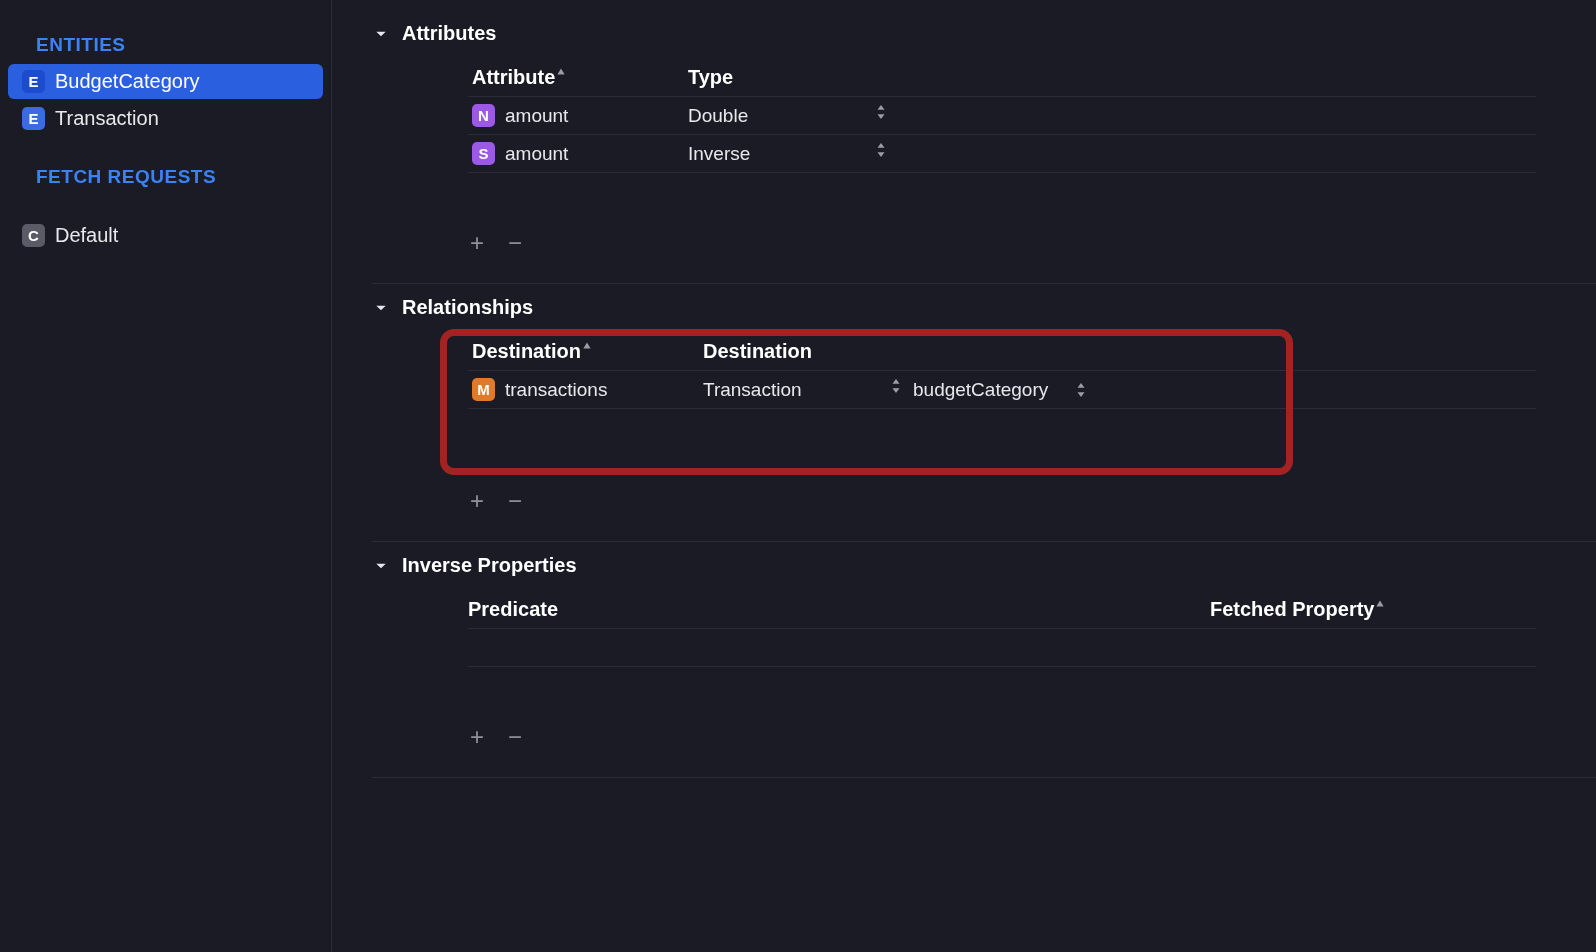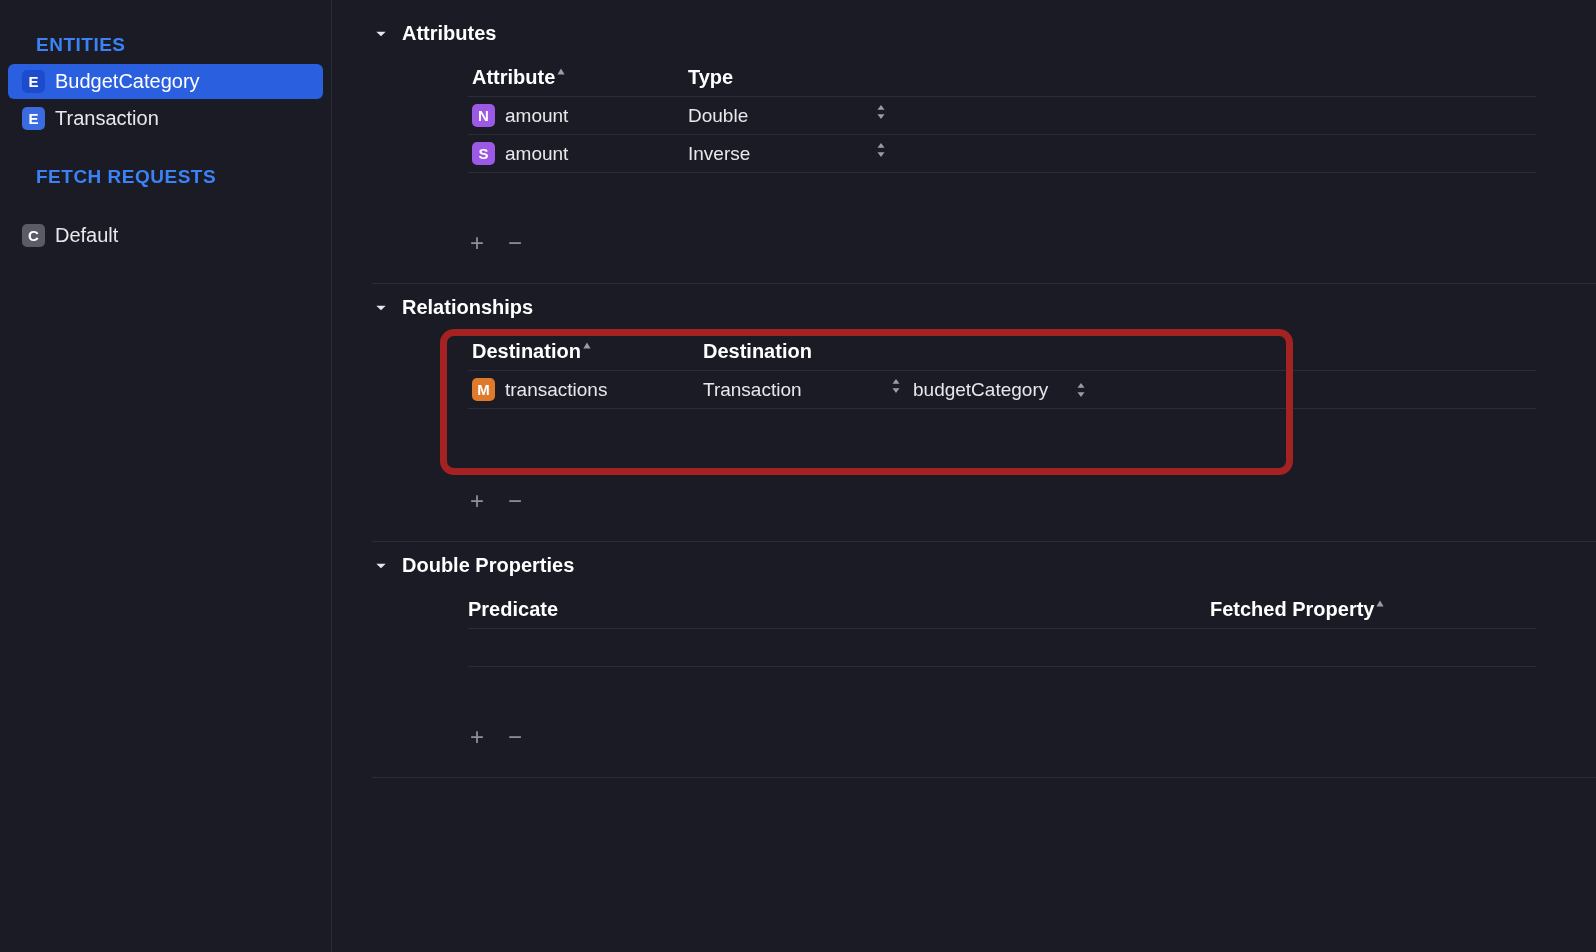--- a/index.html
+++ b/index.html
@@ -217,21 +217,21 @@
     </div>
   </div>
 
   <div class="section" style="border-bottom:1px solid #2b2c36;">
     <div class="section-header">
       <span class="disclosure">
         <svg viewBox="0 0 12 12">
               <path d="M2 4 L6 8 L10 4 Z" fill="currentColor"></path>
             </svg>
       </span>
-      <span class="section-title">Double Properties</span>
+      <span class="section-title">Inverse Properties</span>
     </div>
     <div class="table-area">
       <div class="tbl">
         <div class="thead">
           <div class="tr">
             <div class="th fp-col-pred">
               <span>Predicate</span>
             </div>
             <div class="th fp-col-name">
               <span>Fetched Property</span>

